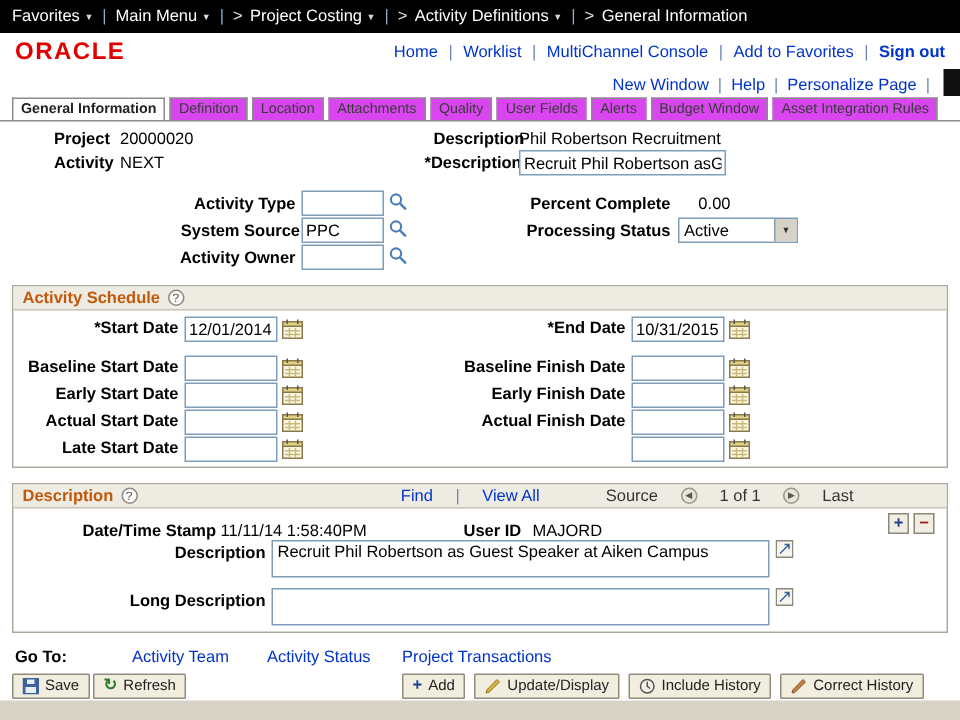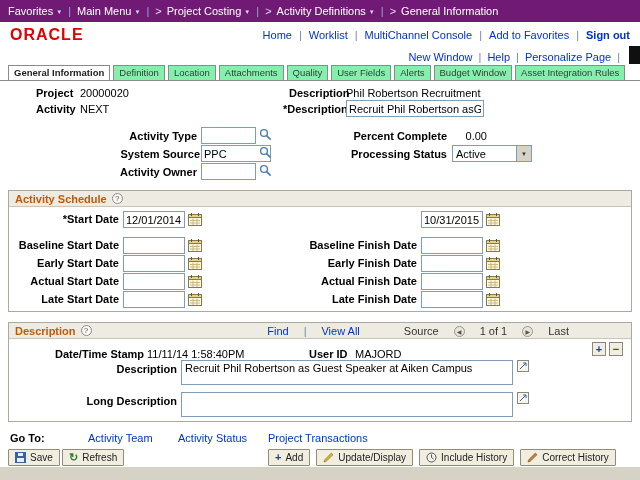--- a/index.html
+++ b/index.html
@@ -1,39 +1,39 @@
 <!DOCTYPE html>
 <html><head>
 <meta charset="utf-8">
 <style>
   *{margin:0;padding:0;box-sizing:border-box}
   html,body{width:640px;height:480px}
   body{font-family:"Liberation Sans",sans-serif;font-size:11px;color:#000;background:#fff}
   .page{position:relative;width:640px;height:480px;overflow:hidden;background:#fff}
 
   
-  .crumbbar{position:absolute;top:0;left:0;width:640px;height:22px;background:#701a75;display:flex;align-items:center;padding:0 8px;color:#fff;white-space:nowrap}
+  .crumbbar{position:absolute;top:0;left:0;width:640px;height:22px;background:#000000;display:flex;align-items:center;padding:0 8px;color:#fff;white-space:nowrap}
   .crumb{color:#fff;cursor:pointer;display:inline-flex;align-items:center;gap:3px}
   .caret{font-size:6px;color:#cdddee;position:relative;top:1px}
   .crumb-pipe{color:#8fabc7;margin:0 6px}
   .crumb-gt{color:#d6e2ee;margin-right:5px}
 
   
   .brandbar{position:absolute;top:22px;left:0;width:640px;height:26px;background:#fff;display:flex;align-items:center;padding:0 10px}
   .oracle{color:#e00000;font-weight:bold;font-size:16px;letter-spacing:1px}
   .brandlinks{margin-left:auto;display:flex;align-items:center;gap:7px}
   a.link{color:#0033cc;text-decoration:none;cursor:pointer}
   .plink-pipe{color:#6b87b5}
   .signout{font-weight:bold}
   .pagelinks{position:absolute;top:51px;right:20px;display:flex;align-items:center;gap:6px}
   .blackbox{position:absolute;top:46px;right:0;width:11px;height:18px;background:#101010}
 
   
   .tabstrip{position:absolute;top:66px;left:0;width:640px;height:15px;border-bottom:1px solid #8b8b8b;display:flex;align-items:flex-end;padding-left:8px}
-  .tab{height:15px;line-height:14px;padding:0 5px;border:1px solid #8b8b8b;border-bottom:none;background:#86efac;color:#3a3a3a;font-size:9.5px;margin-right:3px;white-space:nowrap;cursor:pointer}
+  .tab{height:15px;line-height:14px;padding:0 5px;border:1px solid #8b8b8b;border-bottom:none;background:#d946ef;color:#3a3a3a;font-size:9.5px;margin-right:3px;white-space:nowrap;cursor:pointer}
   .tab.active{background:#fff;font-weight:bold;color:#222}
 
   
   .lbl{position:absolute;font-weight:bold;white-space:nowrap}
   .val{position:absolute;white-space:nowrap}
   .valr{position:absolute;text-align:right;white-space:nowrap}
   .lblr{position:absolute;font-weight:bold;text-align:right;white-space:nowrap}
   .tin{position:absolute;height:17px;border:1px solid #7f9db9;background:#fff;font-family:inherit;font-size:11px;padding:0 2px}
   .mag{position:absolute;width:13px;height:13px;cursor:pointer}
   .cal{position:absolute;width:14px;height:14px;cursor:pointer}
@@ -50,21 +50,21 @@
   
   .srow{position:absolute;left:0;width:100%;height:18px}
   .sll{position:absolute;left:8px;width:102px;top:2px;font-weight:bold;text-align:right;white-space:nowrap}
   .sli{left:114px;top:0;width:62px}
   .slc{position:absolute;left:179px;top:1px}
   .srl{position:absolute;left:298px;width:110px;top:2px;font-weight:bold;text-align:right;white-space:nowrap}
   .sri{left:412px;top:0;width:62px}
   .src{position:absolute;left:477px;top:1px}
 
   
-  .pagctl{margin-left:auto;display:flex;align-items:flex-end;gap:15px;padding-right:56px}
+  .pagctl{margin-left:auto;display:flex;align-items:center;gap:15px;padding-right:56px}
   .pgico{width:11px;height:11px;border-radius:50%;background:#e7e4d8;border:1px solid #9a98) ;border:1px solid #9a988a;color:#555;font-size:6px;line-height:10px;text-align:center;cursor:pointer}
   .pgtext{color:#333}
 
   .pmgroup{position:absolute;top:19px;right:8px;display:flex;gap:3px}
   .pmbtn{width:14px;height:14px;border:1px solid #8a8878;background:#f1eee1;font-weight:bold;font-size:11px;line-height:11px;text-align:center;cursor:pointer;font-family:inherit}
   .pm-plus{color:#1d3f8f}
   .pm-minus{color:#a02020}
 
   .tarea{position:absolute;border:1px solid #7f9db9;font-family:inherit;font-size:11px;padding:1px 3px;resize:none;overflow:hidden;background:#fff}
   .expico{position:absolute;width:12px;height:12px;cursor:pointer}
@@ -165,21 +165,21 @@
   <span class="mag" style="left:259px;top:128px">
     <svg width="13" height="13" viewBox="0 0 13 13">
         <circle cx="5" cy="5" r="3.4" fill="none" stroke="#4a7ebb" stroke-width="1.4"></circle>
         <line x1="7.6" y1="7.6" x2="11.6" y2="11.6" stroke="#4a7ebb" stroke-width="1.6"></line>
       </svg>
   </span>
   <span class="lblr" style="left:337px;top:130px;width:110px">Percent Complete</span>
   <span class="valr" style="left:437px;top:130px;width:50px">0.00</span>
 
   <span class="lblr" style="left:100px;top:148px;width:100px">System Source</span>
-  <input class="tin" style="left: 201px; top: 145px; width: 70px;" value="PPC">
+  <input class="tin" style="left: 201px; top: 145px; width: 55px;" value="PPC">
   <span class="mag" style="left:259px;top:146px">
     <svg width="13" height="13" viewBox="0 0 13 13">
         <circle cx="5" cy="5" r="3.4" fill="none" stroke="#4a7ebb" stroke-width="1.4"></circle>
         <line x1="7.6" y1="7.6" x2="11.6" y2="11.6" stroke="#4a7ebb" stroke-width="1.6"></line>
       </svg>
   </span>
   <span class="lblr" style="left:337px;top:148px;width:110px">Processing Status</span>
   <div class="sel" style="left:452px;top:145px;width:80px">
     <span class="seltxt">Active</span>
     <span class="selarw">▼</span>
@@ -206,20 +206,21 @@
       <span class="slc cal"><svg width="14" height="14" viewBox="0 0 14 14">
             <rect x="0.5" y="2.5" width="13" height="11" fill="#fbf7e4" stroke="#8a7a4a"></rect>
             <rect x="0.5" y="2.5" width="13" height="3" fill="#e4d188" stroke="#8a7a4a"></rect>
             <line x1="3.5" y1="1" x2="3.5" y2="4" stroke="#555"></line>
             <line x1="10.5" y1="1" x2="10.5" y2="4" stroke="#555"></line>
             <line x1="2" y1="8.5" x2="12" y2="8.5" stroke="#cbb97a"></line>
             <line x1="2" y1="11" x2="12" y2="11" stroke="#cbb97a"></line>
             <line x1="5" y1="6.5" x2="5" y2="13" stroke="#cbb97a"></line>
             <line x1="9" y1="6.5" x2="9" y2="13" stroke="#cbb97a"></line>
           </svg></span>
+      <span class="srl">*End Date</span>
       <input class="tin sri" value="10/31/2015" style="">
       <span class="src cal"><svg width="14" height="14" viewBox="0 0 14 14">
             <rect x="0.5" y="2.5" width="13" height="11" fill="#fbf7e4" stroke="#8a7a4a"></rect>
             <rect x="0.5" y="2.5" width="13" height="3" fill="#e4d188" stroke="#8a7a4a"></rect>
             <line x1="3.5" y1="1" x2="3.5" y2="4" stroke="#555"></line>
             <line x1="10.5" y1="1" x2="10.5" y2="4" stroke="#555"></line>
             <line x1="2" y1="8.5" x2="12" y2="8.5" stroke="#cbb97a"></line>
             <line x1="2" y1="11" x2="12" y2="11" stroke="#cbb97a"></line>
             <line x1="5" y1="6.5" x2="5" y2="13" stroke="#cbb97a"></line>
             <line x1="9" y1="6.5" x2="9" y2="13" stroke="#cbb97a"></line>
@@ -313,21 +314,20 @@
       <span class="slc cal"><svg width="14" height="14" viewBox="0 0 14 14">
             <rect x="0.5" y="2.5" width="13" height="11" fill="#fbf7e4" stroke="#8a7a4a"></rect>
             <rect x="0.5" y="2.5" width="13" height="3" fill="#e4d188" stroke="#8a7a4a"></rect>
             <line x1="3.5" y1="1" x2="3.5" y2="4" stroke="#555"></line>
             <line x1="10.5" y1="1" x2="10.5" y2="4" stroke="#555"></line>
             <line x1="2" y1="8.5" x2="12" y2="8.5" stroke="#cbb97a"></line>
             <line x1="2" y1="11" x2="12" y2="11" stroke="#cbb97a"></line>
             <line x1="5" y1="6.5" x2="5" y2="13" stroke="#cbb97a"></line>
             <line x1="9" y1="6.5" x2="9" y2="13" stroke="#cbb97a"></line>
           </svg></span>
-      <span class="srl">Late Finish Date</span>
       <input class="tin sri" value="" style="">
       <span class="src cal"><svg width="14" height="14" viewBox="0 0 14 14">
             <rect x="0.5" y="2.5" width="13" height="11" fill="#fbf7e4" stroke="#8a7a4a"></rect>
             <rect x="0.5" y="2.5" width="13" height="3" fill="#e4d188" stroke="#8a7a4a"></rect>
             <line x1="3.5" y1="1" x2="3.5" y2="4" stroke="#555"></line>
             <line x1="10.5" y1="1" x2="10.5" y2="4" stroke="#555"></line>
             <line x1="2" y1="8.5" x2="12" y2="8.5" stroke="#cbb97a"></line>
             <line x1="2" y1="11" x2="12" y2="11" stroke="#cbb97a"></line>
             <line x1="5" y1="6.5" x2="5" y2="13" stroke="#cbb97a"></line>
             <line x1="9" y1="6.5" x2="9" y2="13" stroke="#cbb97a"></line>

